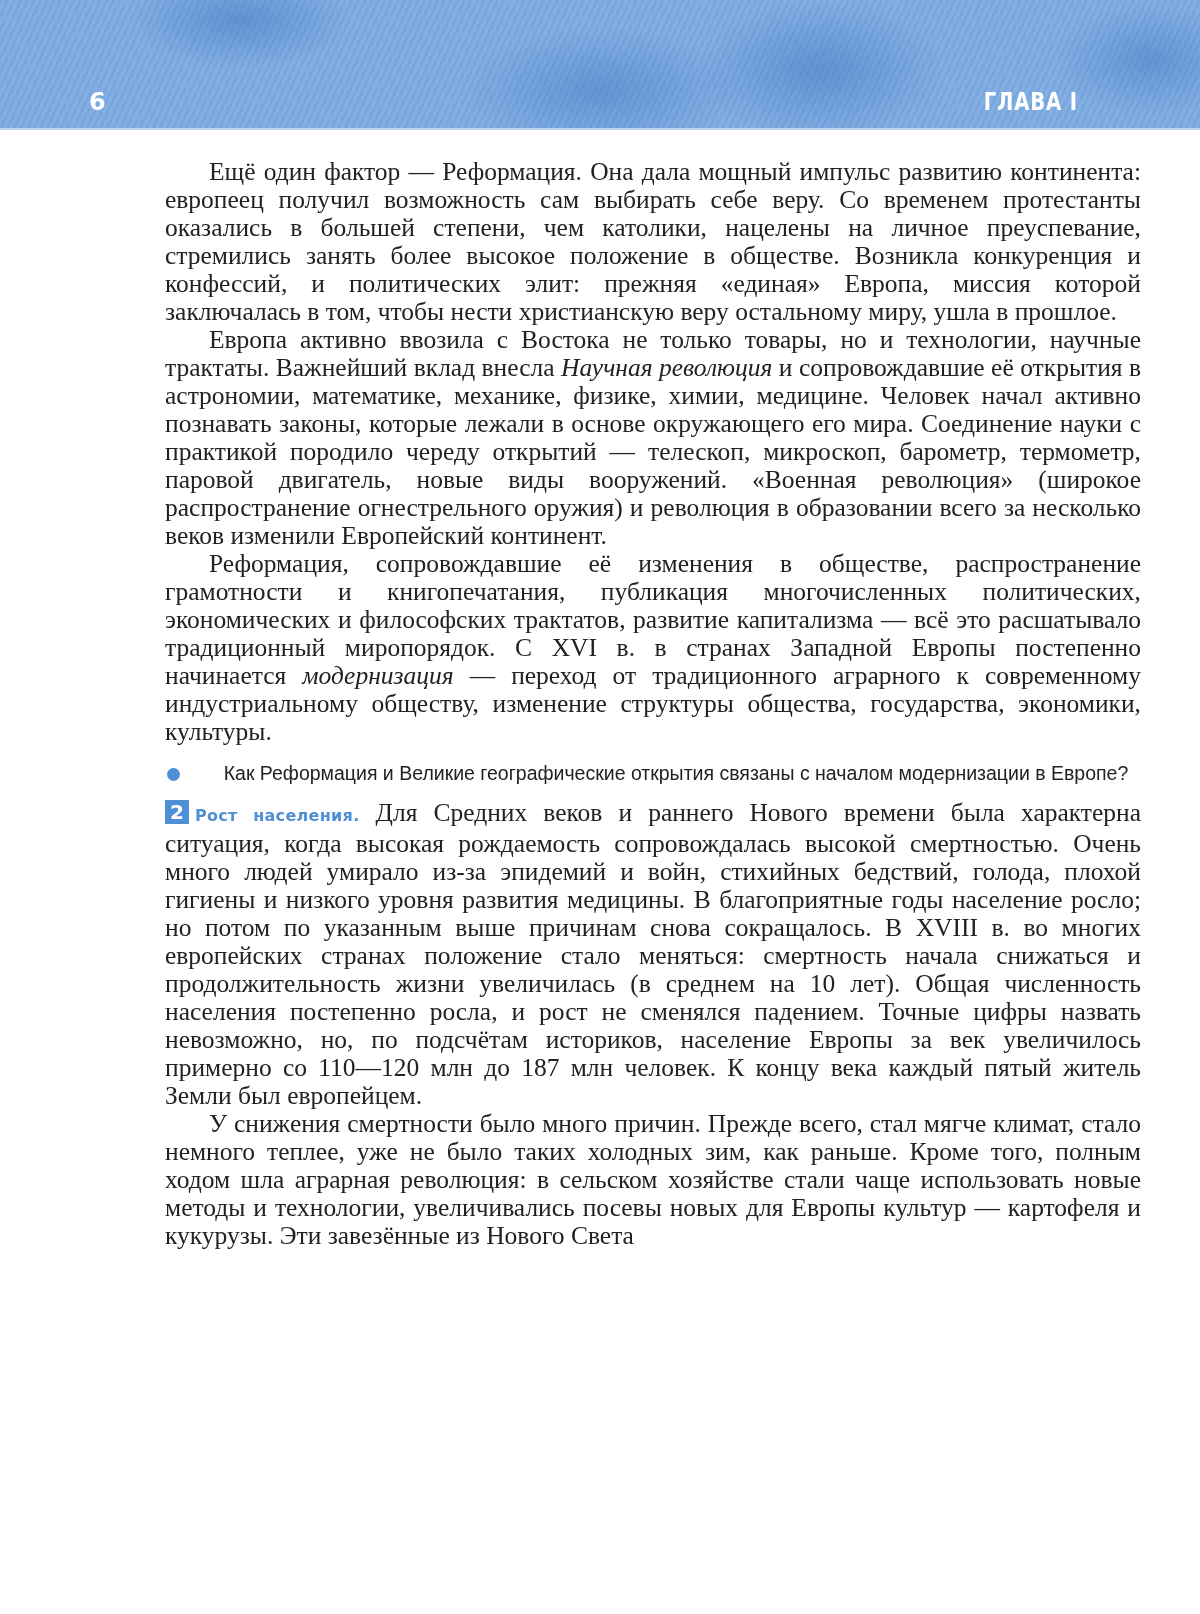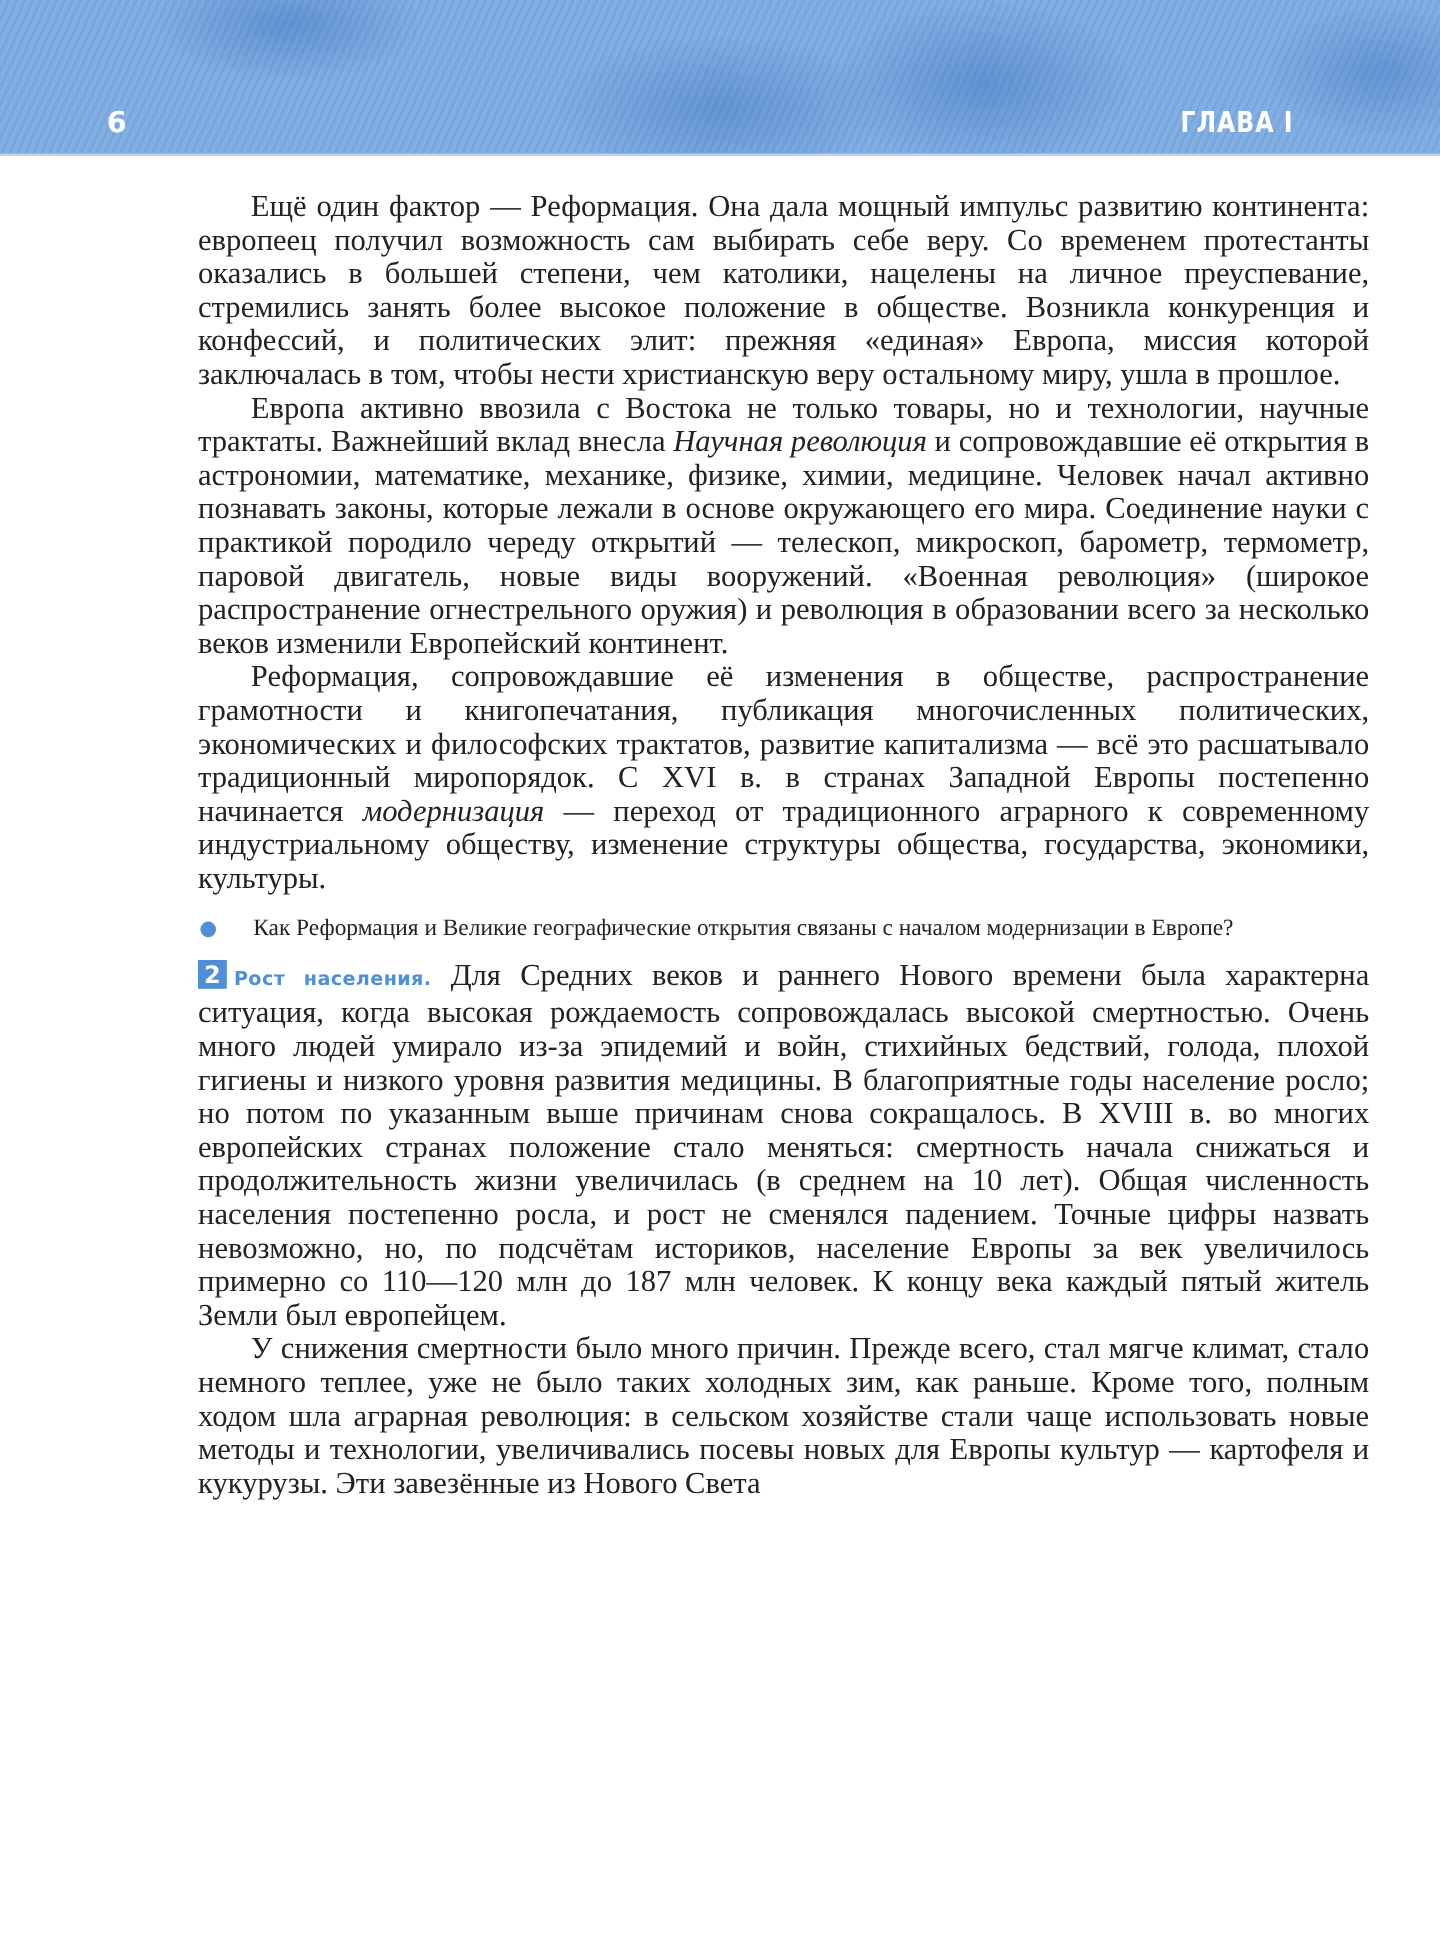--- a/index.html
+++ b/index.html
@@ -27,22 +27,22 @@
   }
   .content {
     position: absolute; left: 121px; top: 158px; width: 976px;
     font-family: "Liberation Serif", serif; font-size: 25.5px; line-height: 28px;
     color: #222222; text-align: justify; hyphens: manual; margin-left: 44px;
   }
   .para { margin: 0; text-indent: 44px; }
   .para em { }
   .question {
     position: relative; margin: 14px 0 12px 0; padding-left: 46px;
-    font-family: Liberation Serif, serif; font-size: 19.5px; line-height: 27px;
-    color: #222; text-align: left; transform-origin: left top;
+    font-family: Liberation Sans, sans-serif; font-size: 19.5px; line-height: 27px;
+    color: #222; text-align: center; transform-origin: left top;
   }
   .question-bullet {
     position: absolute; left: 2px; top: 8px; width: 13px; height: 13px;
     border-radius: 50%; background: #4f8fd6;
   }
   .section-badge {
     display: inline-block; background: #4f8fd6; color: #fff;
     font-family: "DejaVu Sans", sans-serif; font-weight: bold; font-size: 20px;
     line-height: 24px; padding: 0 5px; margin-right: 6px; vertical-align: 2px;
   }

